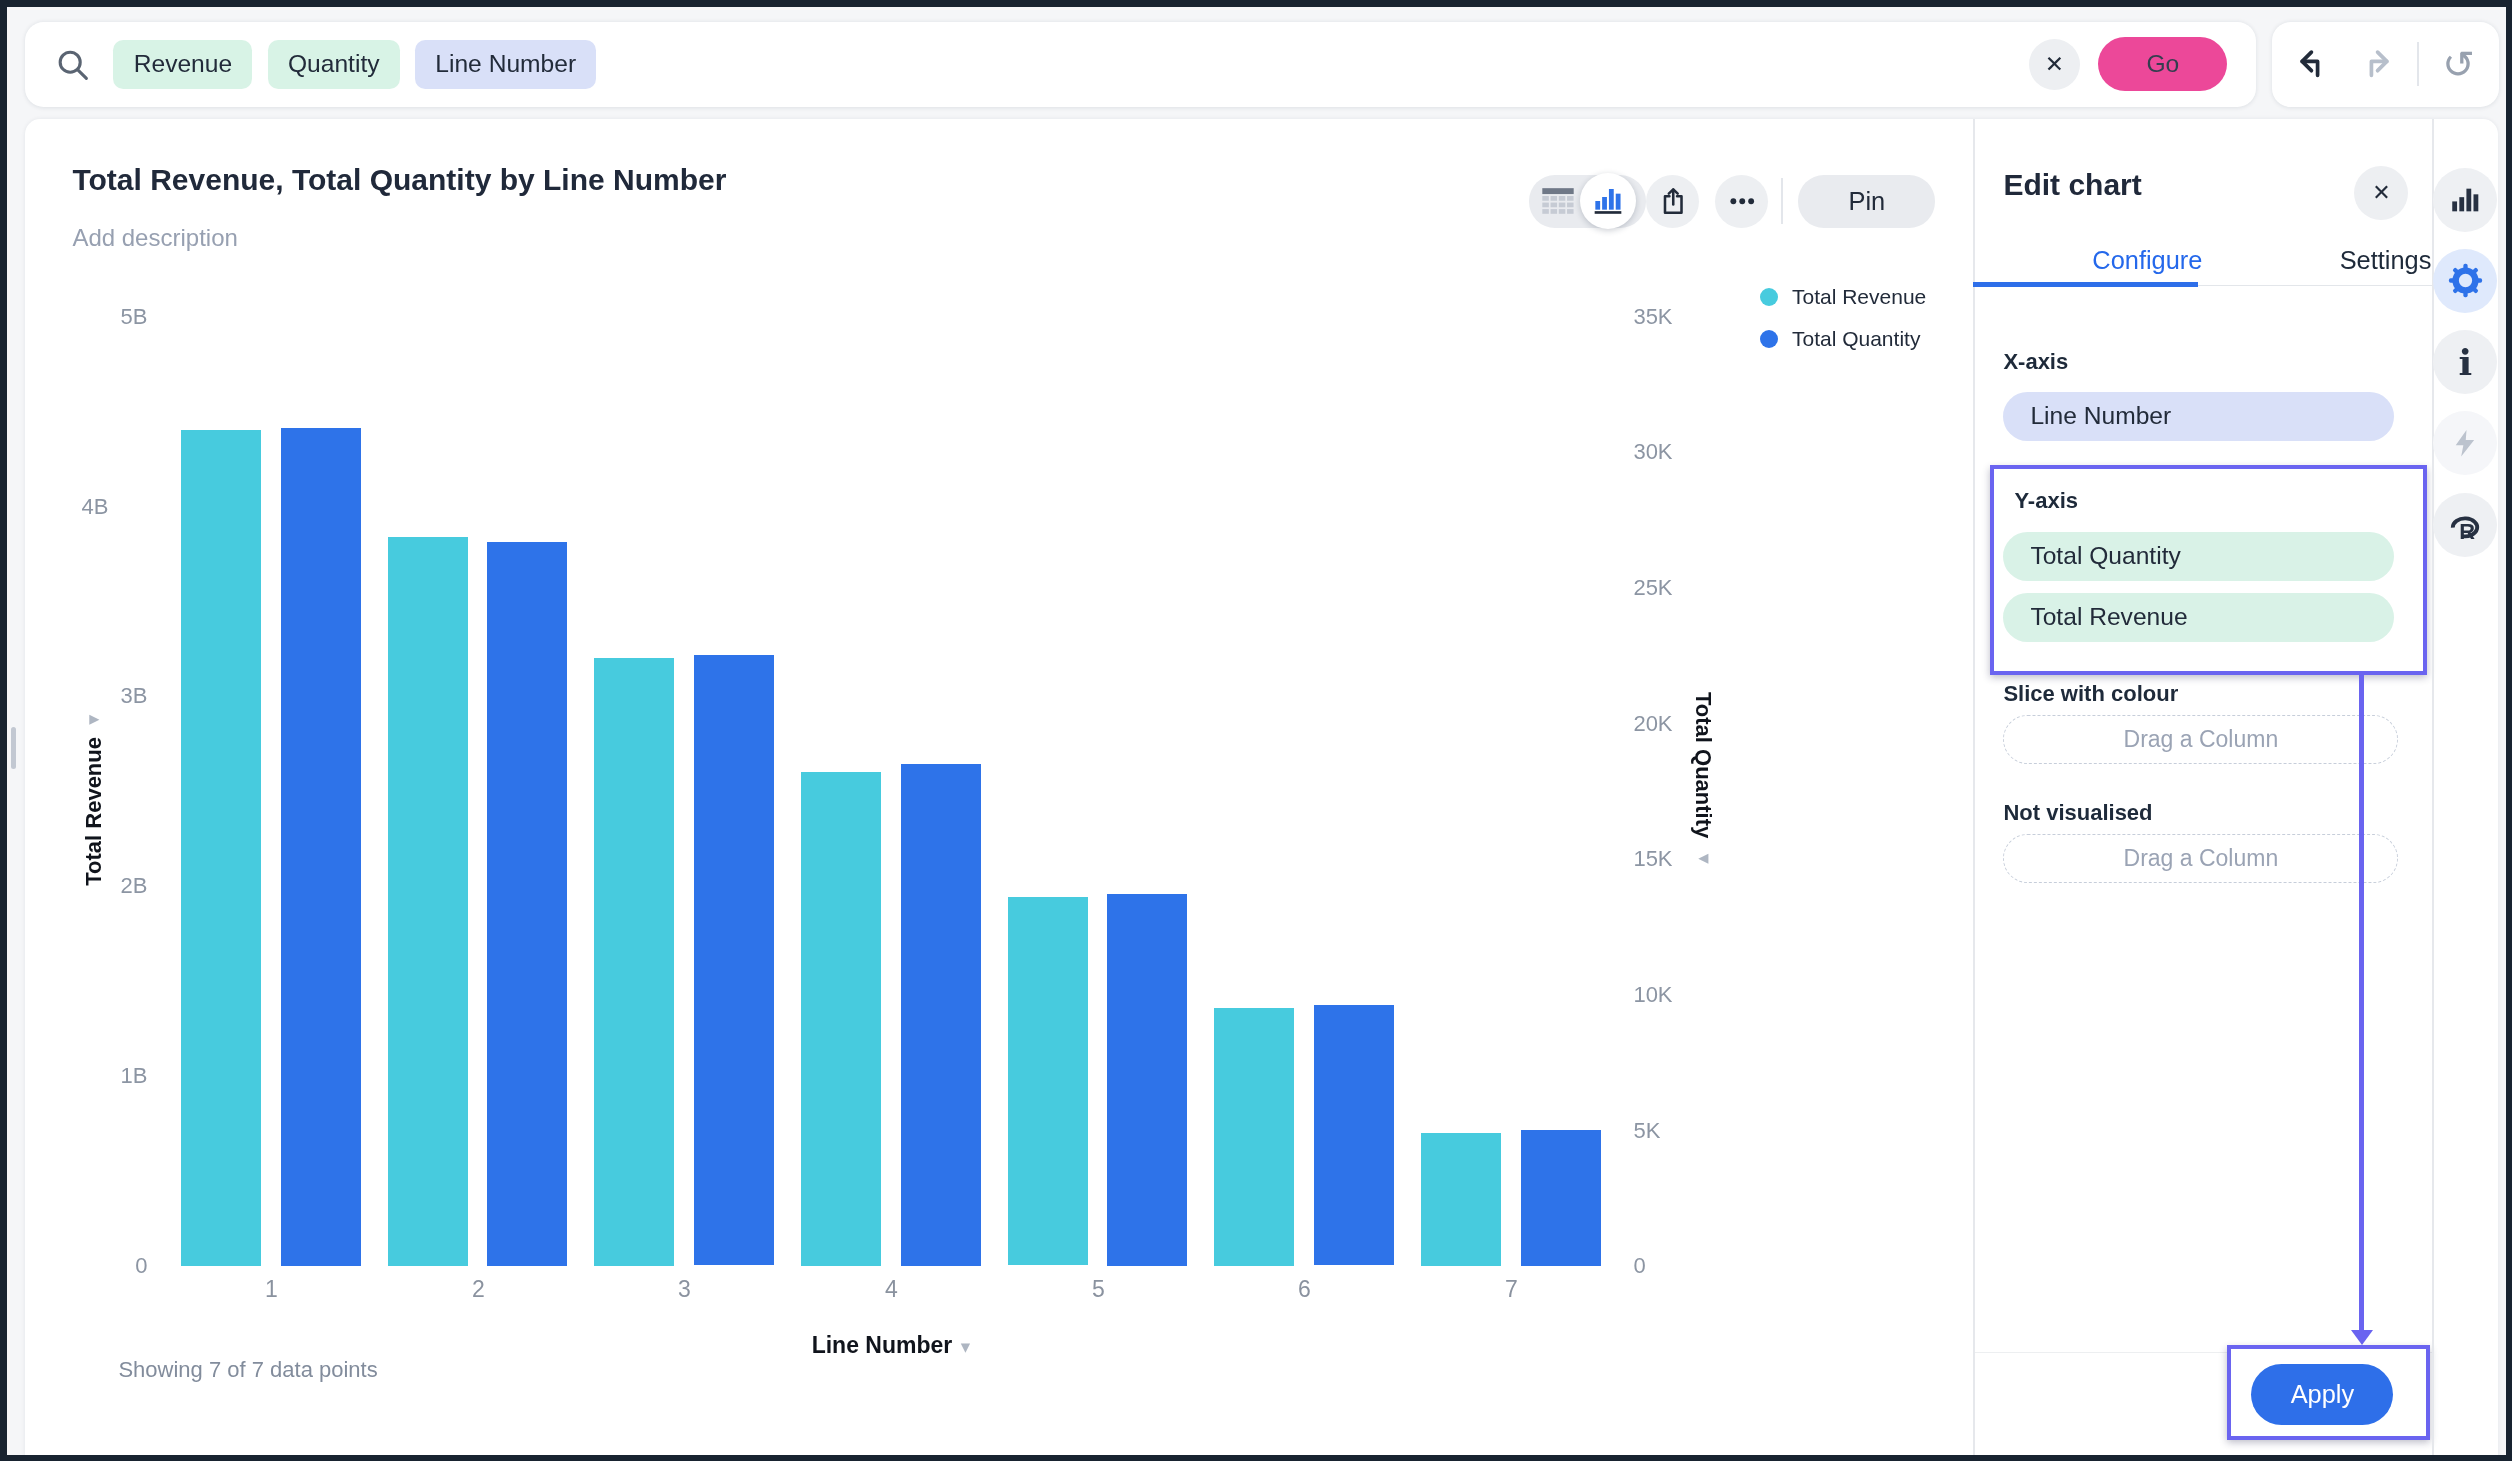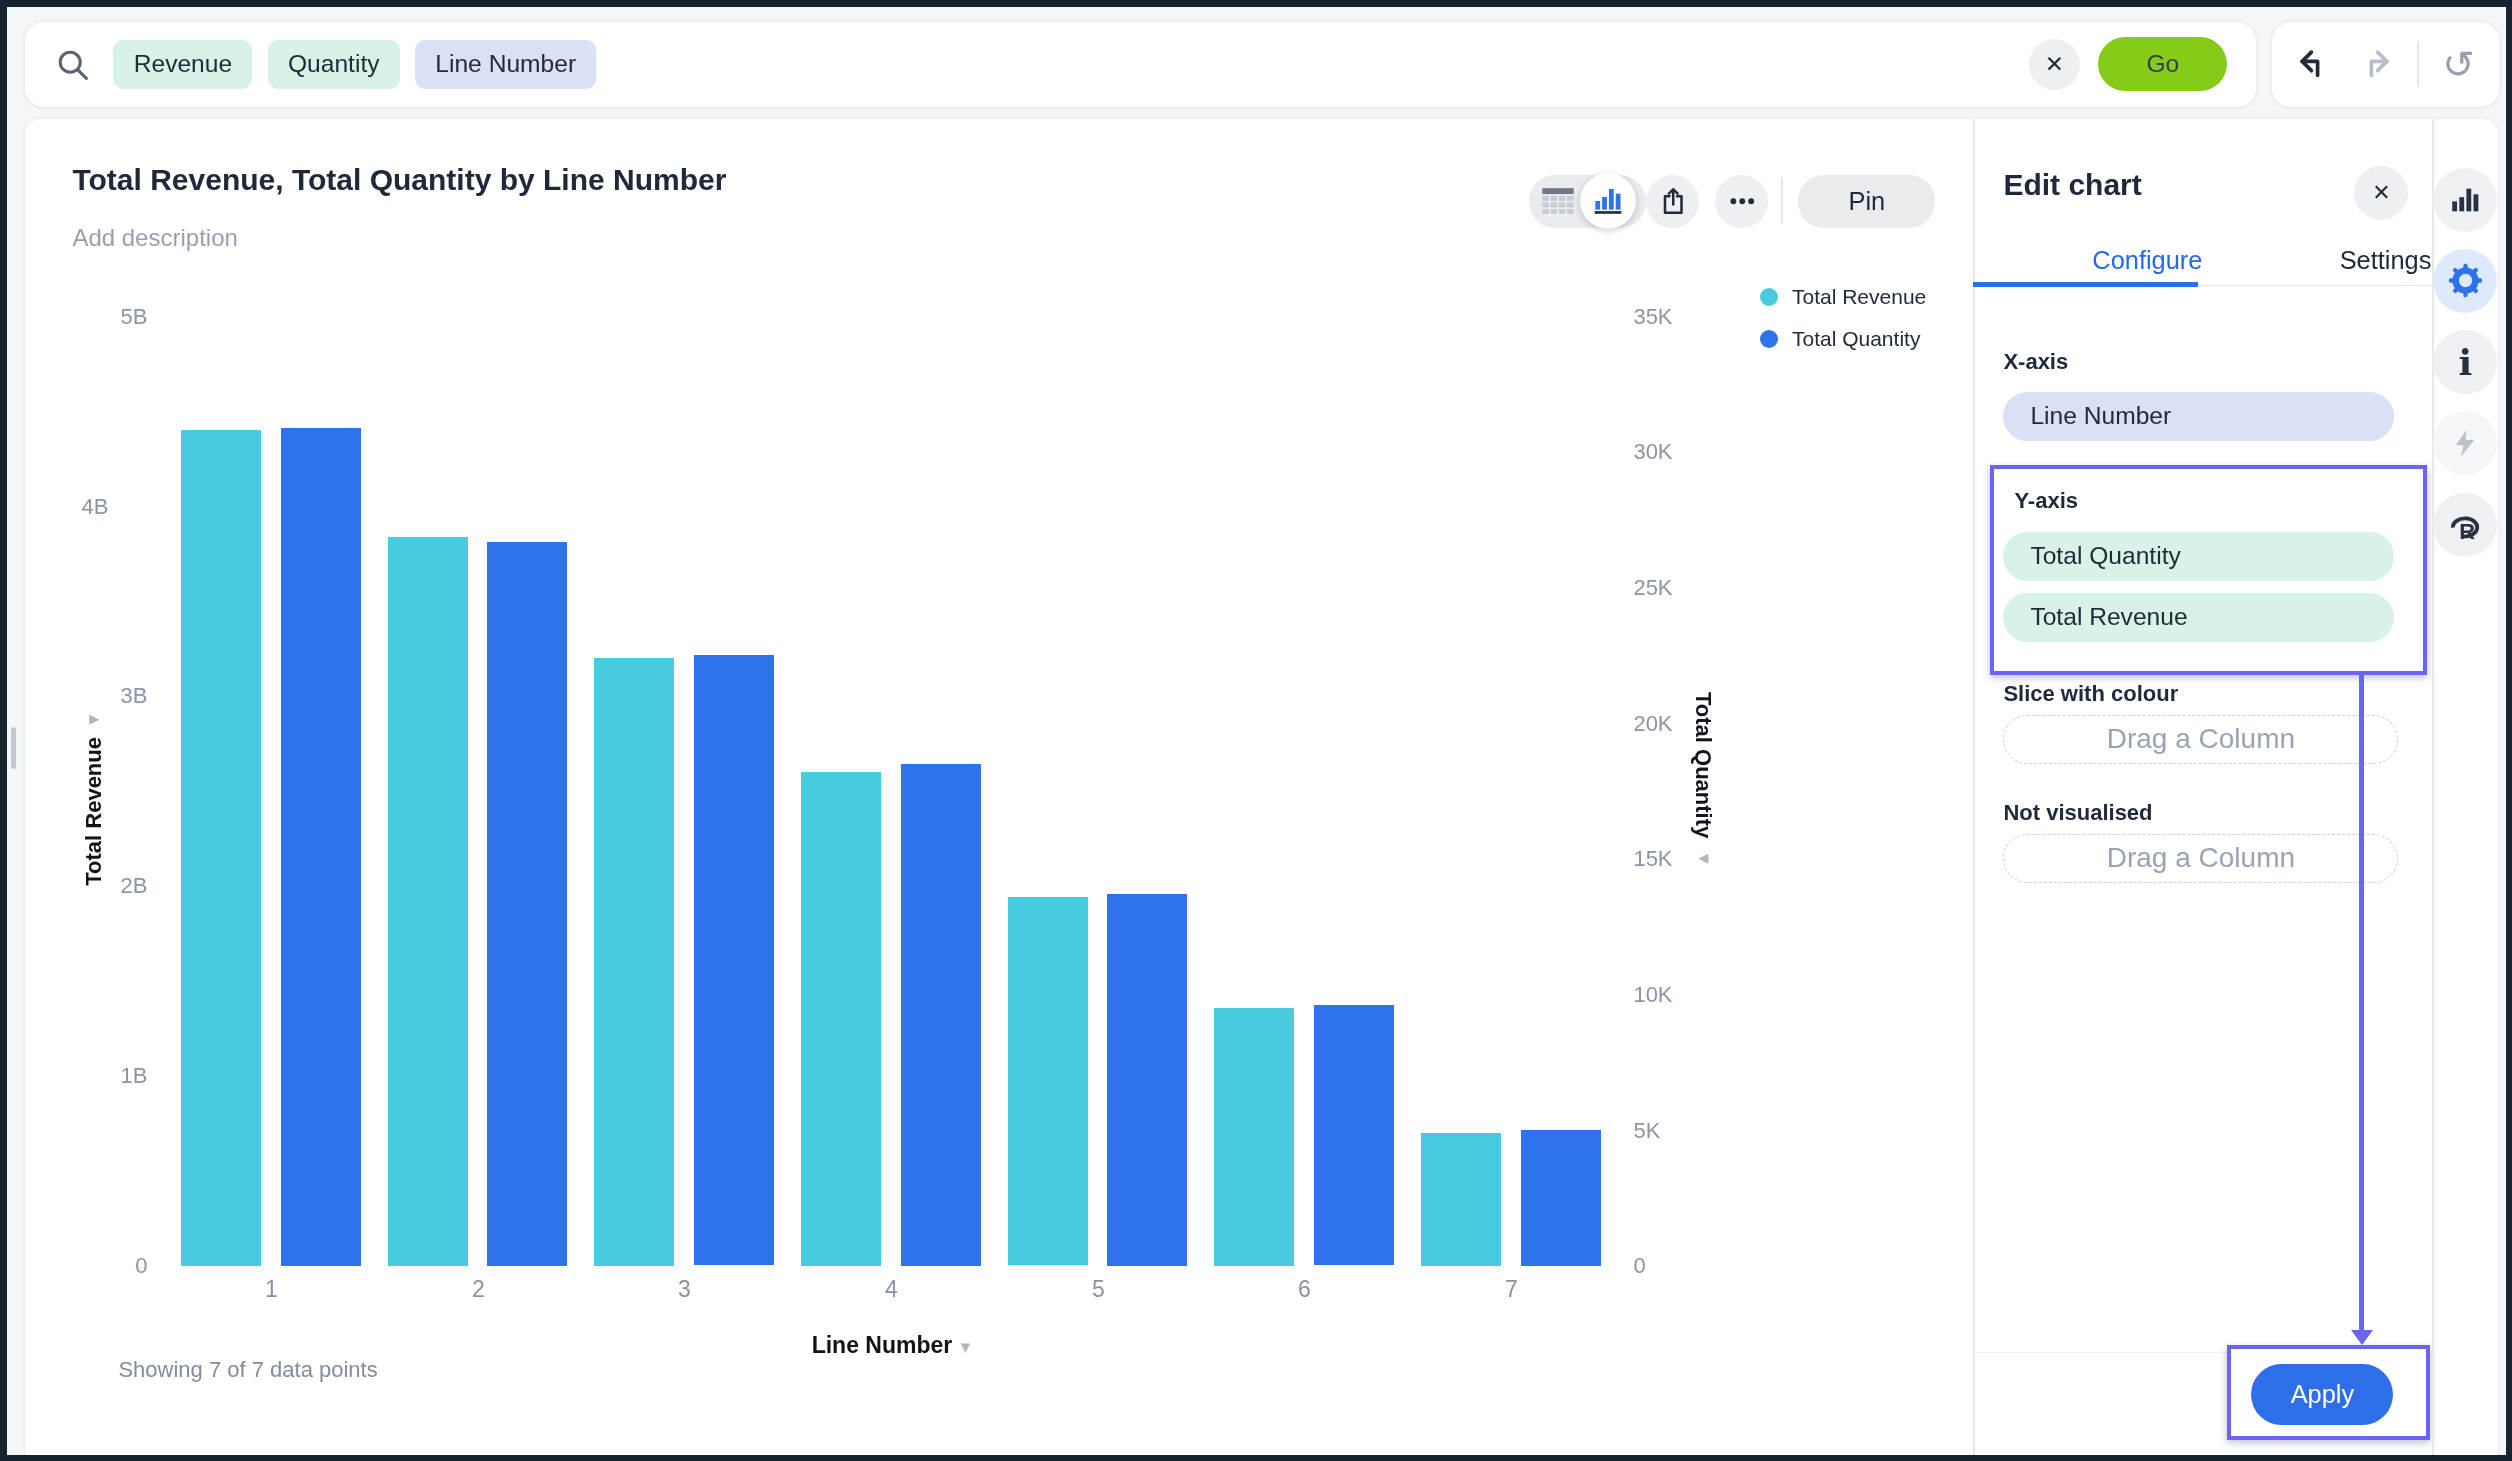--- a/index.html
+++ b/index.html
@@ -12,21 +12,21 @@
   .searchbar{position:absolute;left:18.6px;top:15.2px;width:2231px;height:85px;background:#fff;border-radius:18.6px;
              box-shadow:0 0.8px 4.2px rgba(24,35,60,.10);display:flex;align-items:center;padding:0 29px;}
   .search-icon{width:37px;height:37px;margin-right:22px;flex:0 0 auto;}
   .tokens{display:flex;align-items:center;gap:15.2px;flex:1;}
   .token{height:49px;display:flex;align-items:center;padding:0 20.3px;border-radius:10.2px;
          font-size:24.6px;color:#222B3A;}
   .token.measure{background:#D8F3E6;}
   .token.attribute{background:#D9E0F8;}
   .clear-btn{width:51px;height:51px;border-radius:50%;background:#EDEFF2;display:flex;align-items:center;
              justify-content:center;font-size:23px;color:#222B3A;margin-right:18.6px;}
-  .go-btn{width:129px;height:54px;border-radius:27px;background:#84cc16;display:flex;align-items:center;
+  .go-btn{width:129px;height:54px;border-radius:27px;background:#ec4899;display:flex;align-items:center;
           justify-content:center;font-size:24.6px;color:#343E4F;}
   .histbar{position:absolute;left:2265px;top:15.2px;width:227px;height:85px;background:#fff;border-radius:18.6px;
            box-shadow:0 0.8px 4.2px rgba(24,35,60,.10);display:flex;align-items:center;justify-content:space-evenly;}
   .histbar .vdiv{width:1.7px;height:44px;background:#E3E6EB;}
   .hicon{width:37px;height:37px;}
   .hist-glyph{font-size:39px;color:#98A1AF;line-height:37px;}
 
   
   .card{position:absolute;left:18.6px;top:112px;width:2473px;height:1337px;background:#fff;border-radius:15.2px 15.2px 0 0;
         box-shadow:0 0.8px 4.2px rgba(24,35,60,.08);}
@@ -76,21 +76,21 @@
                display:flex;align-items:center;justify-content:center;font-size:22px;color:#222B3A;}
   .tab{position:absolute;top:127px;width:229px;text-align:right;font-size:25.4px;}
   .tab-underline{position:absolute;left:1948px;top:163px;width:225px;height:5.1px;background:#2E6FE9;}
   .tab-baseline{position:absolute;left:1948px;top:166px;width:459px;height:1.7px;background:#E3E6EA;}
   .sec-label{position:absolute;font-size:22px;font-weight:700;color:#1E2A3A;}
   .field-pill{position:absolute;width:391px;height:49px;border-radius:24.6px;display:flex;align-items:center;
               padding:0 27px;font-size:24.6px;color:#222B3A;}
   .lavender{background:#D9E0F8;}
   .mint{background:#D9F2E7;}
   .dropzone{position:absolute;width:395px;height:49px;border-radius:24.6px;border:1.7px dashed #C7CEDA;
-            display:flex;align-items:center;justify-content:center;font-size:28px;color:#9AA3B4;}
+            display:flex;align-items:center;justify-content:center;font-size:23px;color:#9AA3B4;}
   .hl-box{position:absolute;border:4.2px solid #6A64F0;background:transparent;box-shadow:0 2.5px 7.6px rgba(30,30,70,.30);}
   .arrow-line{position:absolute;left:2334px;top:556px;width:4.2px;height:657px;background:#6A64F0;}
   .arrow-head{position:absolute;left:2326px;top:1211px;width:0;height:0;border-left:11px solid transparent;
               border-right:11px solid transparent;border-top:15.2px solid #6A64F0;}
   .footer-div{position:absolute;left:1950px;top:1233px;width:457px;height:1.7px;background:#EDEFF1;}
   .reset-btn{position:absolute;left:1982px;top:1339px;font-size:18px;color:#0c4a6e;}
   .apply-box{position:absolute;left:2202px;top:1226px;width:203px;height:95px;border:4.2px solid #6A64F0;
              background:#fff;box-shadow:0 2.5px 7.6px rgba(30,30,70,.30);}
   .apply-btn{position:absolute;left:2226px;top:1245px;width:142px;height:61px;border-radius:30.5px;background:#2E6FE9;
              display:flex;align-items:center;justify-content:center;font-size:25.4px;color:#fff;}

